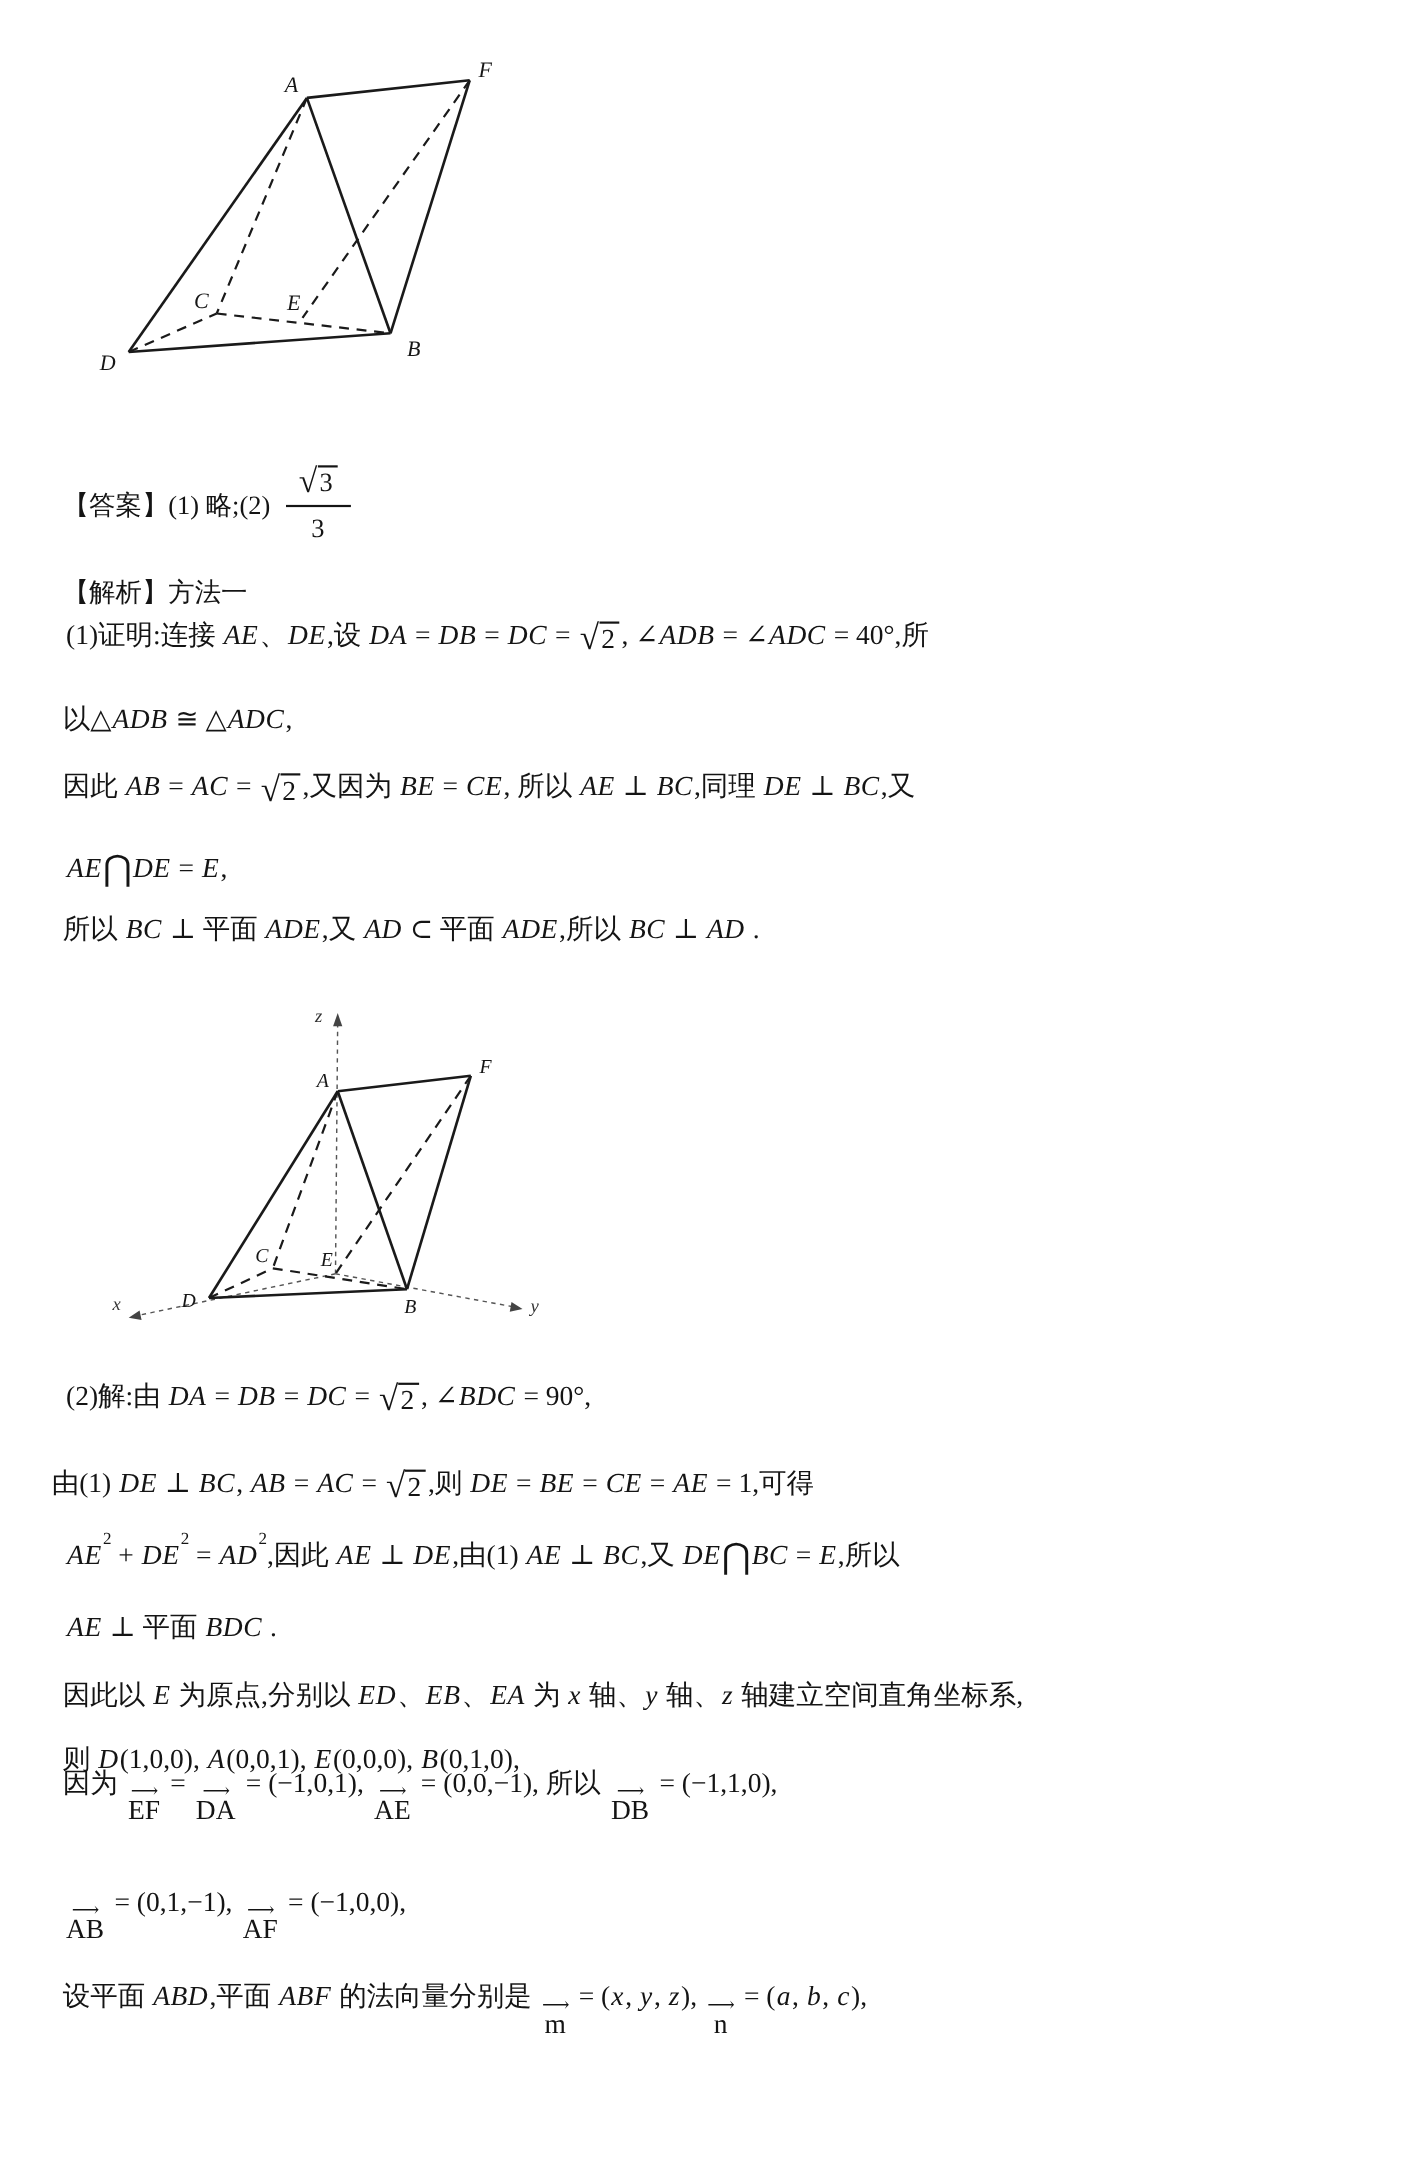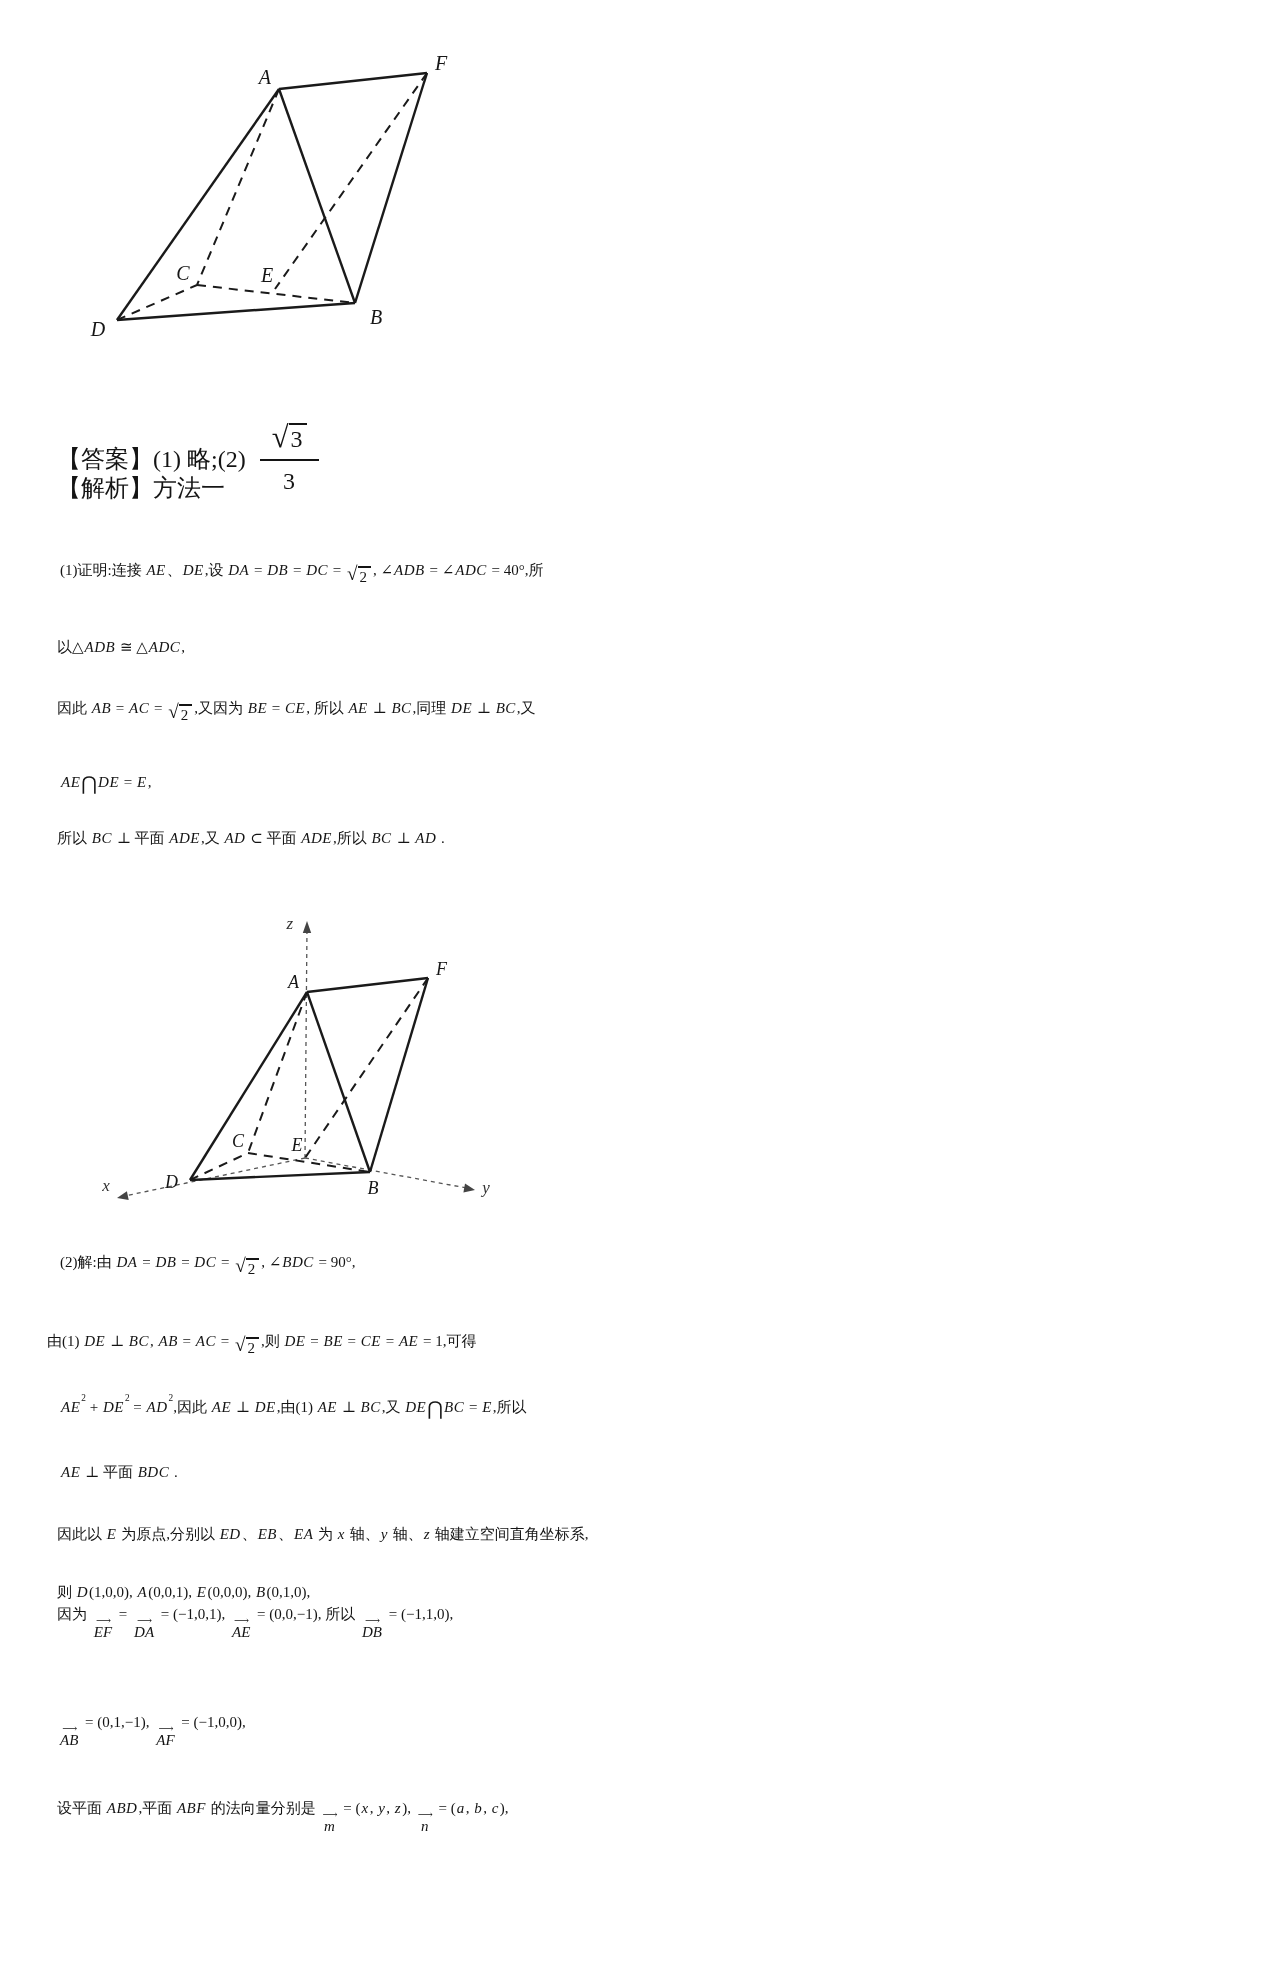--- a/index.html
+++ b/index.html
@@ -1,34 +1,34 @@
 <!DOCTYPE html>
 <html><head>
 <meta charset="utf-8">
 <style>
   html,body{margin:0;padding:0;background:#ffffff;}
   .page{position:relative;width:1280px;height:1985px;background:#ffffff;overflow:hidden;
         font-family:"Liberation Serif","DejaVu Serif",serif;color:#141414;}
-  .line{position:absolute;white-space:nowrap;font-size:15px;line-height:1.4;}
+  .line{position:absolute;white-space:nowrap;font-size:25px;line-height:1.4;}
   .line.big{font-size:24px;}
   .cn{font-family:"Liberation Serif","DejaVu Serif",serif;margin-top:24px;}
   .u{font-family:"Liberation Serif","DejaVu Serif",serif;}
   .m{font-style:italic;padding:0 1px;letter-spacing:.5px;}
   .cap{font-size:1.28em;vertical-align:-3px;line-height:1;}
   sup.sp{font-size:.62em;position:relative;top:-.55em;line-height:0;}
   .sqrt{display:inline-flex;align-items:flex-start;vertical-align:-5px;margin:0 2px;}
   .sqrt .rad{font-size:1.28em;line-height:1.05;}
   .sqrt .radicand{border-top:2px solid #141414;padding:1px 4px 0 2px;line-height:1.15;margin-top:2px;}
   .frac{display:inline-flex;flex-direction:column;align-items:center;vertical-align:middle;
         margin:0 8px;transform:translateY(-3px);}
   .frac .num{display:inline-flex;justify-content:center;border-bottom:2.2px solid #141414;padding:2px 10px 5px;}
   .frac .den{padding-top:4px;}
   .vec{display:inline-flex;flex-direction:column;align-items:center;vertical-align:-5px;margin:0 3px;}
   .vec .varrow{font-size:.7em;height:.62em;line-height:.62em;letter-spacing:-1px;}
-  .vec .vbase{font-style:italic;line-height:1.05;}
+  .vec .vbase{line-height:1.05;}
   .fig{position:absolute;}
   .vlabel{font-style:italic;font-family:"Liberation Serif","DejaVu Serif",serif;fill:#161616;}
   .f1 .vlabel{font-size:20px;}
   .f2 .vlabel{font-size:18px;}
   .axlabel{font-style:italic;font-family:"Liberation Serif","DejaVu Serif",serif;font-size:17px;fill:#333;}
 </style>
 </head>
 <body>
 
 <div class="page">
@@ -57,21 +57,21 @@
 
   <div class="line big" style="top:422px;left:57px;"><span class="cn">【答案】(1) 略;(2) </span><span class="frac">
         <span class="num">
           <span class="sqrt">
             <span class="rad">√</span>
             <span class="radicand"><span class="u">3</span></span>
           </span>
         </span>
         <span class="den"><span class="u">3</span></span>
       </span></div>
-  <div class="line big" style="top:472px;left:57px;"><span class="cn">【解析】方法一</span></div>
+  <div class="line big" style="top:523px;left:57px;"><span class="cn">【解析】方法一</span></div>
   <div class="line" style="top:560px;left:60px;"><span class="cn">(1)证明:连接 </span><span class="m">AE</span><span class="cn">、</span><span class="m">DE</span><span class="cn">,设 </span><span class="m">DA</span><span class="u"> = </span><span class="m">DB</span><span class="u"> = </span><span class="m">DC</span><span class="u"> = </span><span class="sqrt">
         <span class="rad">√</span>
         <span class="radicand"><span class="u">2</span></span>
       </span><span class="cn">, </span><span class="u">∠</span><span class="m">ADB</span><span class="u"> = ∠</span><span class="m">ADC</span><span class="u"> = 40°</span><span class="cn">,所</span></div>
   <div class="line" style="top:637px;left:57px;"><span class="cn">以</span><span class="u">△</span><span class="m">ADB</span><span class="u"> ≅ △</span><span class="m">ADC</span><span class="cn">,</span></div>
   <div class="line" style="top:698px;left:57px;"><span class="cn">因此 </span><span class="m">AB</span><span class="u"> = </span><span class="m">AC</span><span class="u"> = </span><span class="sqrt">
         <span class="rad">√</span>
         <span class="radicand"><span class="u">2</span></span>
       </span><span class="cn">,又因为 </span><span class="m">BE</span><span class="u"> = </span><span class="m">CE</span><span class="cn">, 所以 </span><span class="m">AE</span><span class="u"> ⊥ </span><span class="m">BC</span><span class="cn">,同理 </span><span class="m">DE</span><span class="u"> ⊥ </span><span class="m">BC</span><span class="cn">,又</span></div>
   <div class="line" style="top:772px;left:60px;"><span class="m">AE</span><span class="cap">⋂</span><span class="m">DE</span><span class="u"> = </span><span class="m">E</span><span class="cn">,</span></div>

